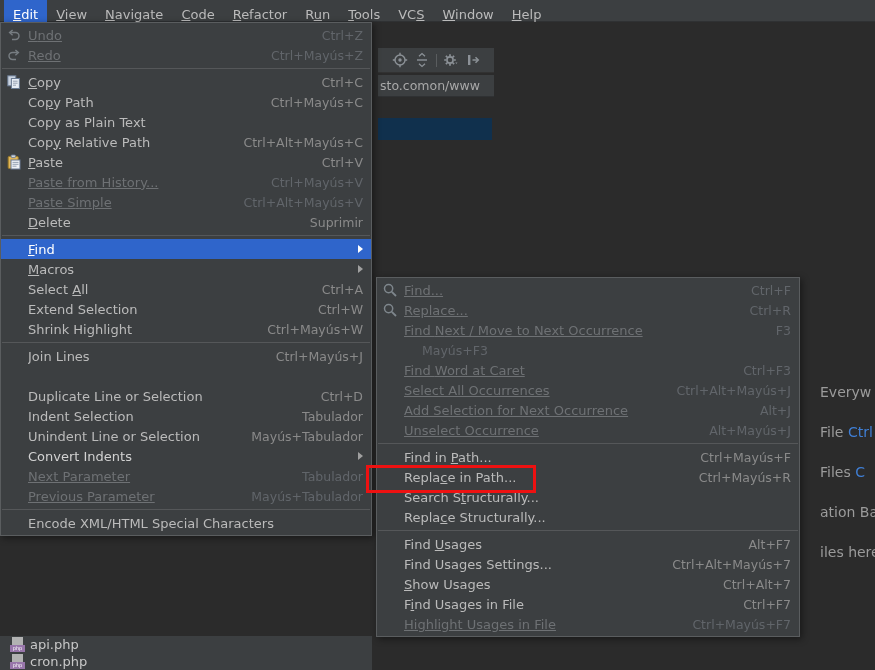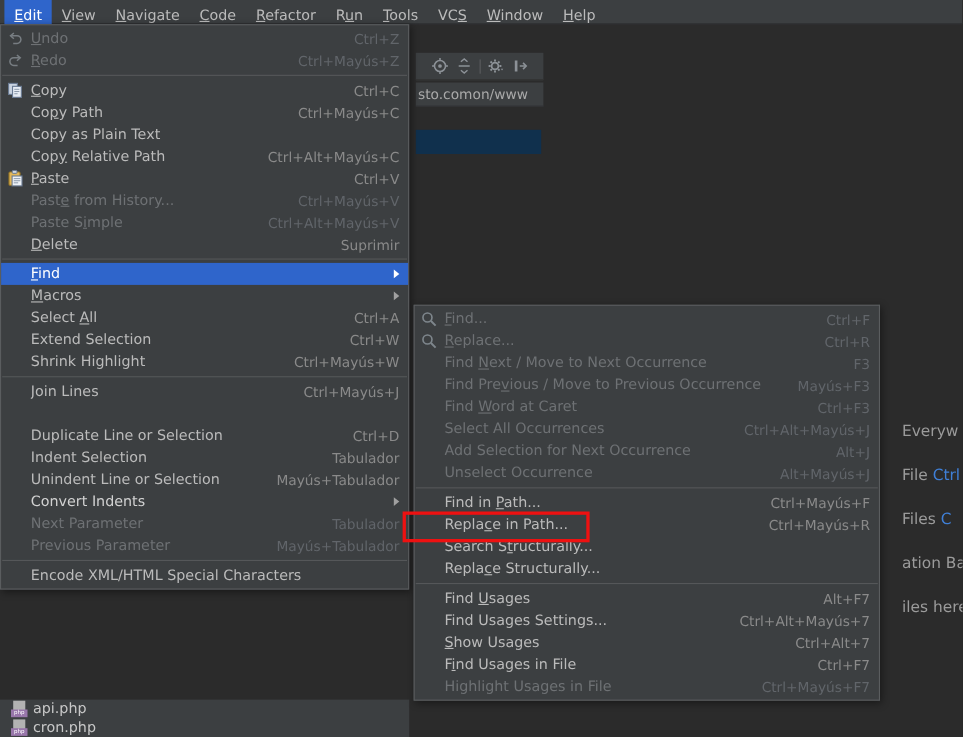--- a/index.html
+++ b/index.html
@@ -151,21 +151,21 @@
     flex: 0 0 auto;
     display: block;
   }
   .mi .label { flex: 1 1 auto; overflow: hidden; text-overflow: clip; }
   .mi .accel {
     color: #8a8a8a;
     font-size: 12.5px;
     margin-left: 18px;
     flex: 0 0 auto;
   }
-  .mi.disabled .label { color: #6e7174; }
+  .mi.disabled .label { color: #6e7174; text-decoration: underline; }
   .mi.disabled .accel { color: #61656a; }
   .mi.bold .label { color: #d2d2d2; font-weight: normal; }
   .mi.selected { background: #2f65cb; }
   .mi.selected .label, .mi.selected .accel { color: #ffffff; }
   .mi .mn { text-decoration: underline; }
   .arrow {
     width: 0; height: 0;
     border-left: 5px solid #a0a0a0;
     border-top: 4px solid transparent;
     border-bottom: 4px solid transparent;
@@ -423,21 +423,20 @@
         <span class="label"><span class="mn">R</span>eplace...</span>
         <span class="accel">Ctrl+R</span>
       </div>
       <div class="mi disabled">
         <span class="ico"></span>
         <span class="label">Find <span class="mn">N</span>ext / Move to Next Occurrence</span>
         <span class="accel">F3</span>
       </div>
       <div class="mi disabled">
         <span class="ico"></span>
-        <span class="label">Find Pre<span class="mn">v</span>ious / Move to Previous Occurrence</span>
         <span class="accel">Mayús+F3</span>
       </div>
       <div class="mi disabled">
         <span class="ico"></span>
         <span class="label">Find <span class="mn">W</span>ord at Caret</span>
         <span class="accel">Ctrl+F3</span>
       </div>
       <div class="mi disabled">
         <span class="ico"></span>
         <span class="label">Select All Occurrences</span>

